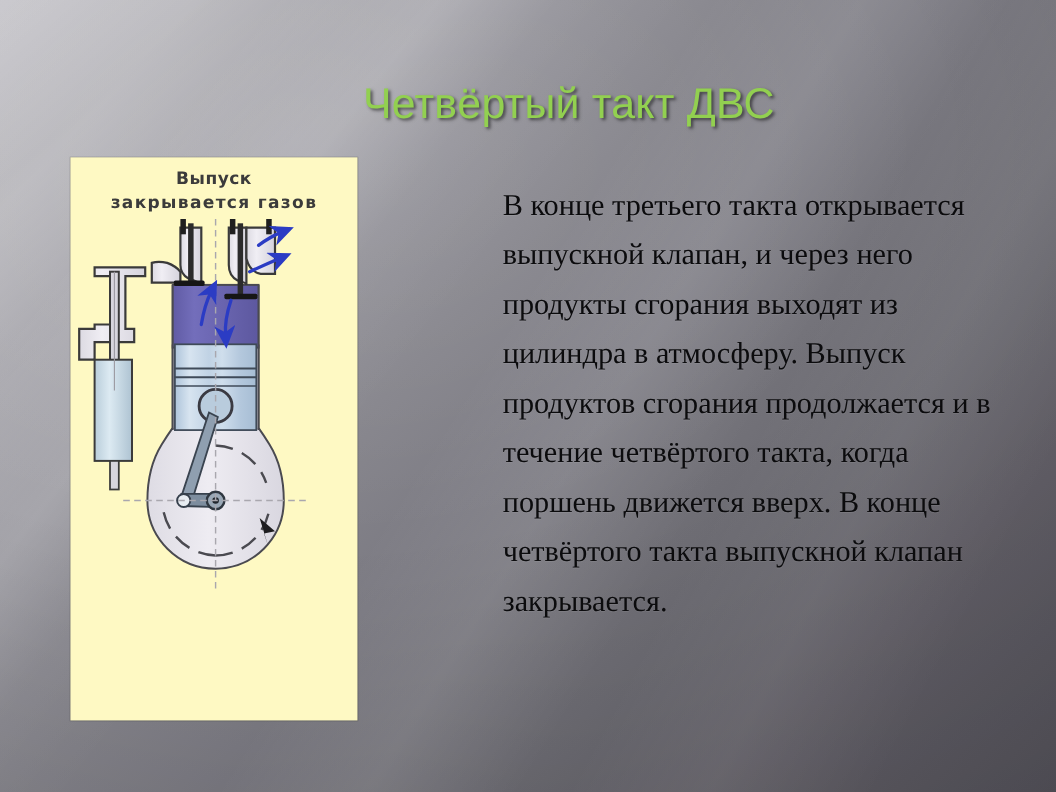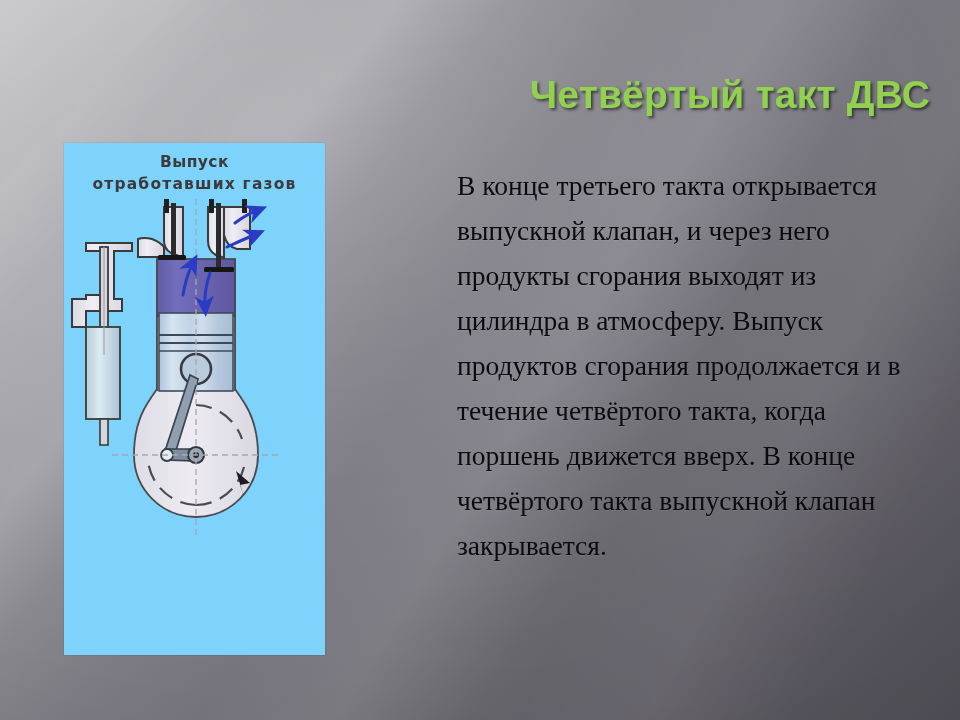--- a/index.html
+++ b/index.html
@@ -76,24 +76,23 @@
         rgba(255,255,255,0) 48%,
         rgba(0,0,0,0.10) 100%);
   }
 
   
   .title {
     position: absolute;
     left: 330px;
     top: 72px;
     width: 600px;
-    text-align: right;
     font-size: 39px;
     line-height: 46px;
-    font-weight: 700;
+    font-weight: 400;
     color: #92d050;
     letter-spacing: 0.2px;
     text-shadow: 2px 2px 3px rgba(0,0,0,0.55);
     white-space: nowrap;
   }
 
   
   .body-text {
     position: absolute;
     left: 457px;
@@ -106,21 +105,21 @@
     text-shadow: 0 1px 0 rgba(255,255,255,0.07);
   }
 
   
   .picture {
     position: absolute;
     left: 64px;
     top: 143px;
     width: 261px;
     height: 512px;
-    background: #7dd3fc;
+    background: #fef9c3;
     box-shadow: 0 0 1px rgba(0,0,0,0.35);
     overflow: hidden;
   }
   .pic-caption {
     position: absolute;
     left: 0;
     top: 8px;
     width: 100%;
     text-align: center;
     font-family: "DejaVu Sans", sans-serif;
@@ -152,21 +151,21 @@
   <div class="bg-vignette"></div>
 
   <div class="title">Четвёртый такт ДВС</div>
 
   <div class="body-text">В конце третьего такта открывается выпускной клапан, и через него продукты сгорания выходят из цилиндра в атмосферу. Выпуск продуктов сгорания продолжается и в течение четвёртого такта, когда поршень движется вверх. В конце четвёртого такта выпускной клапан закрывается.</div>
 
   <div class="picture">
 
     <div class="pic-caption">
       <div>Выпуск</div>
-      <div class="l2">отработавших  газов</div>
+      <div class="l2">закрывается  газов</div>
     </div>
 
     <svg class="diagram" viewBox="0 0 261 456">
       <defs>
         <linearGradient id="pistonGrad" x1="0" y1="0" x2="1" y2="0">
           <stop offset="0%" stop-color="#aec4da"></stop>
           <stop offset="18%" stop-color="#d7e4f0"></stop>
           <stop offset="42%" stop-color="#c0d2e4"></stop>
           <stop offset="58%" stop-color="#cfdeec"></stop>
           <stop offset="80%" stop-color="#b4c8dd"></stop>

